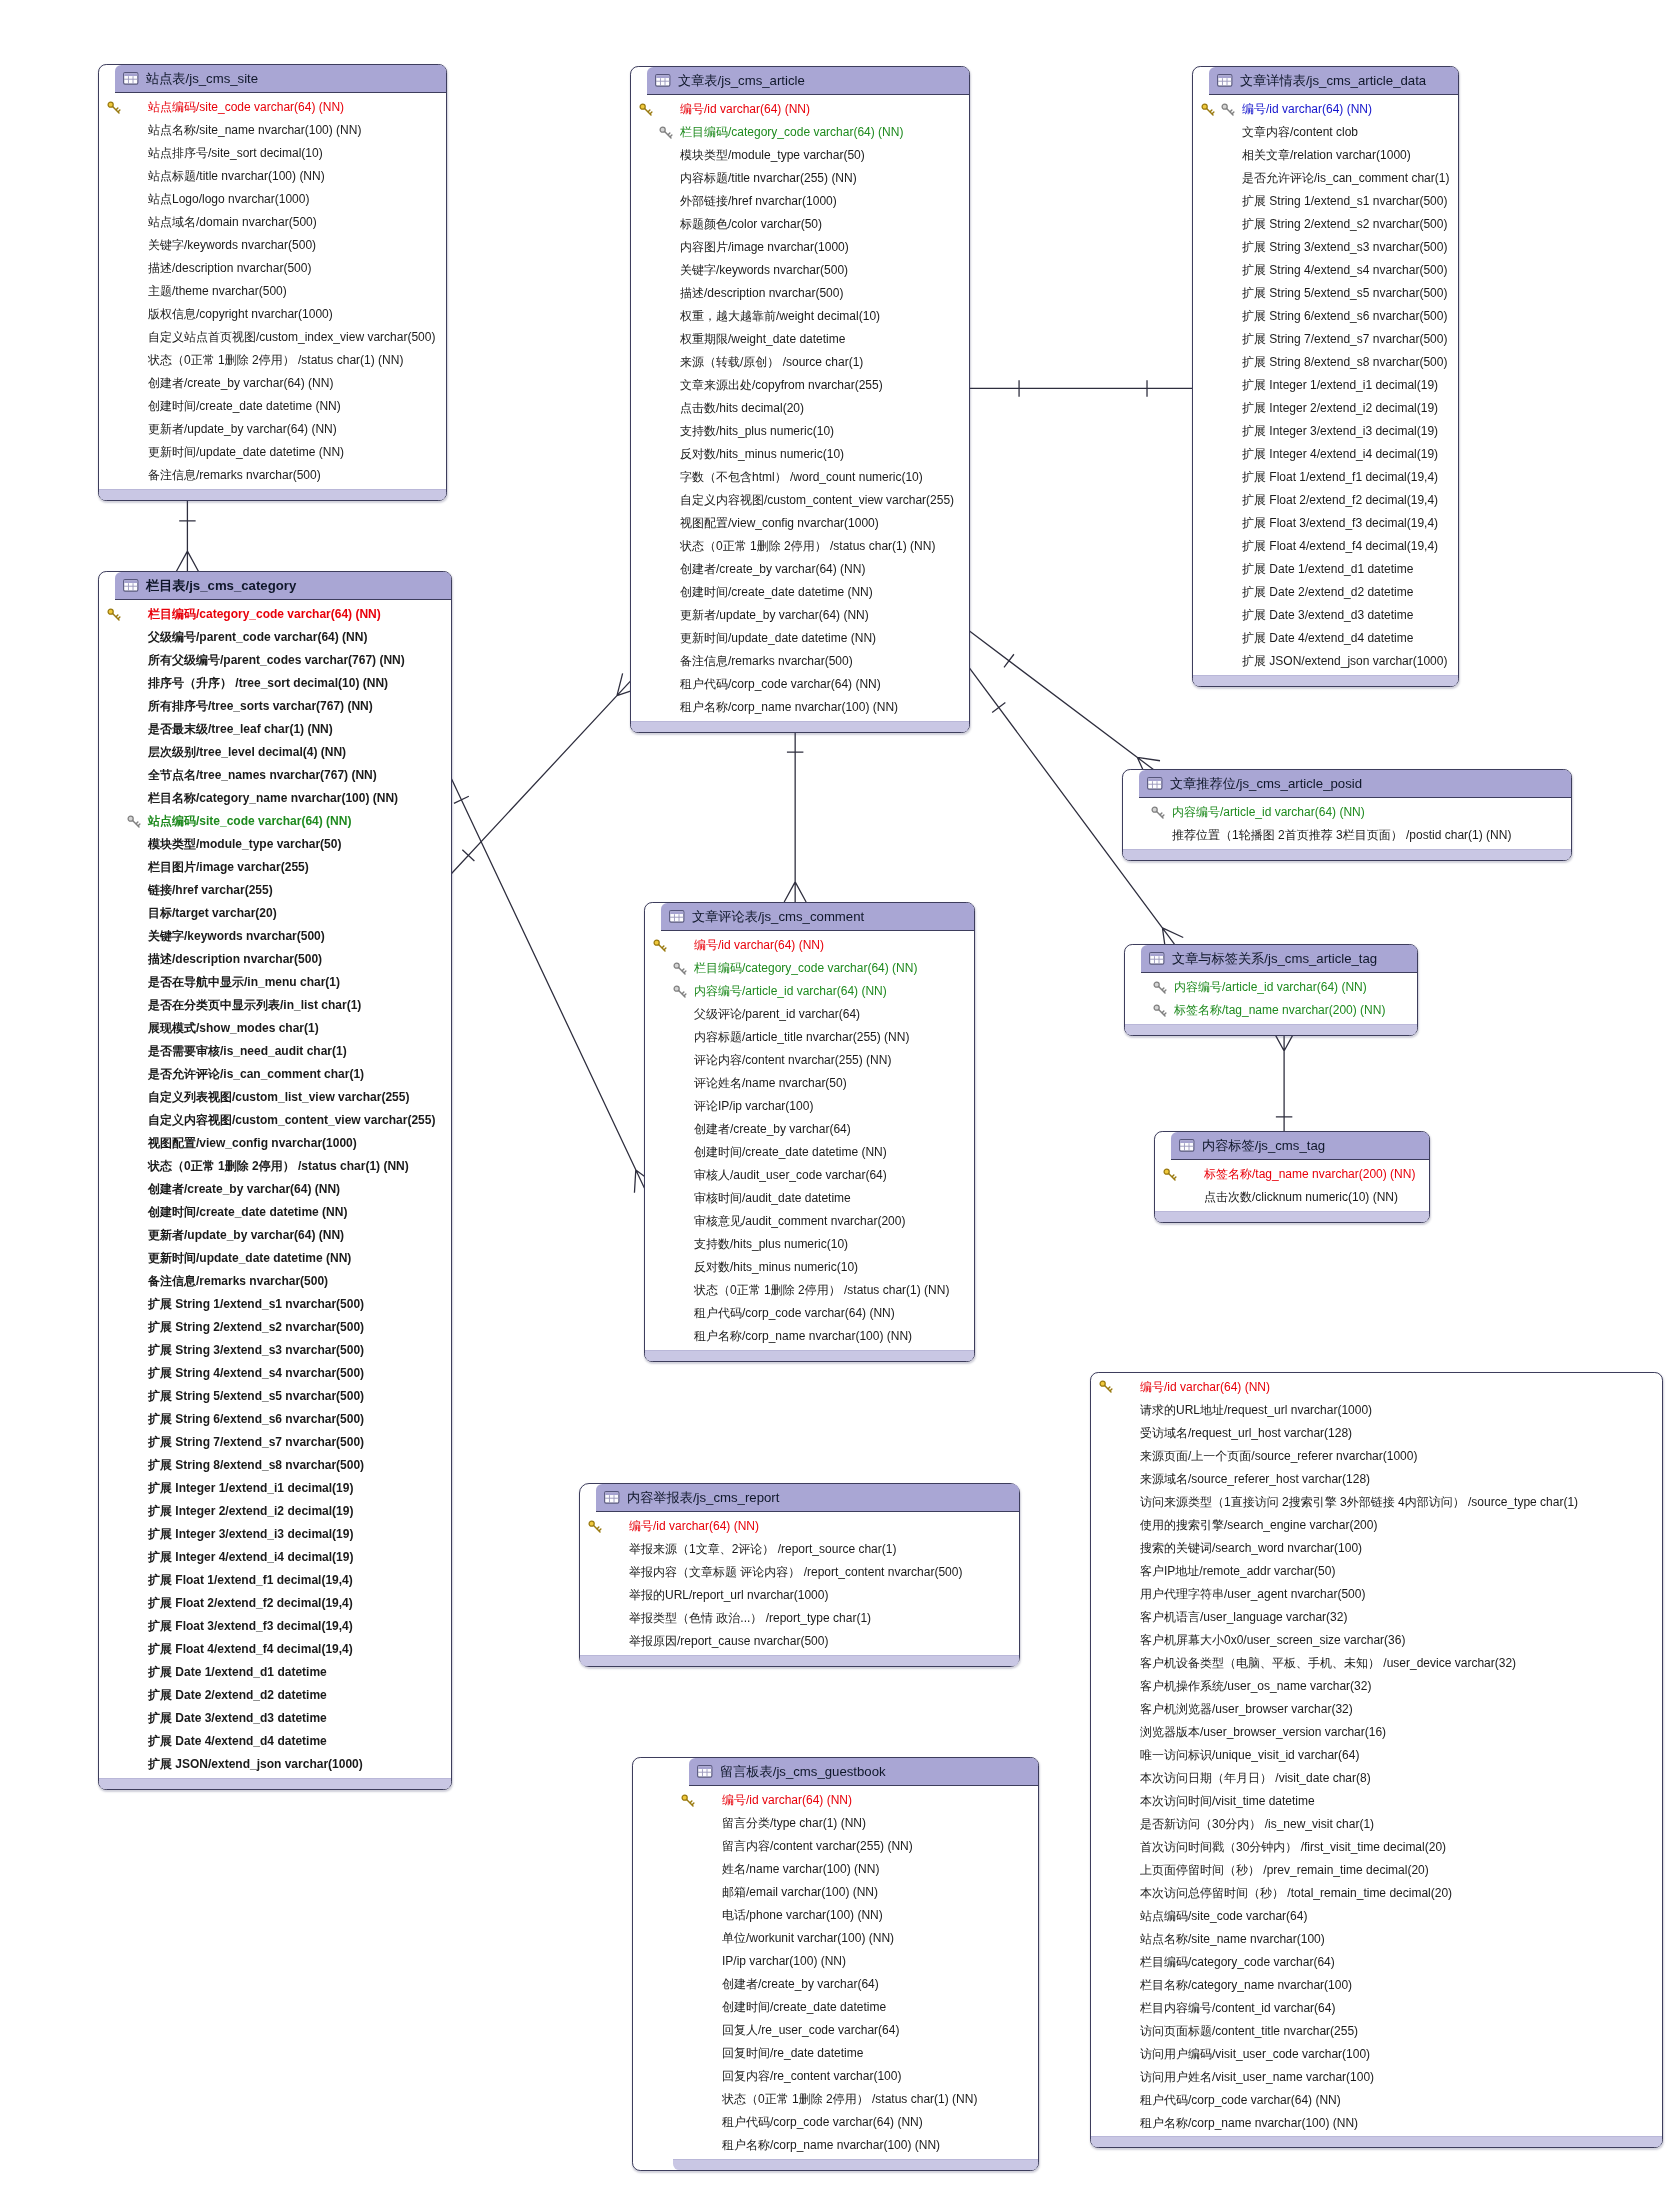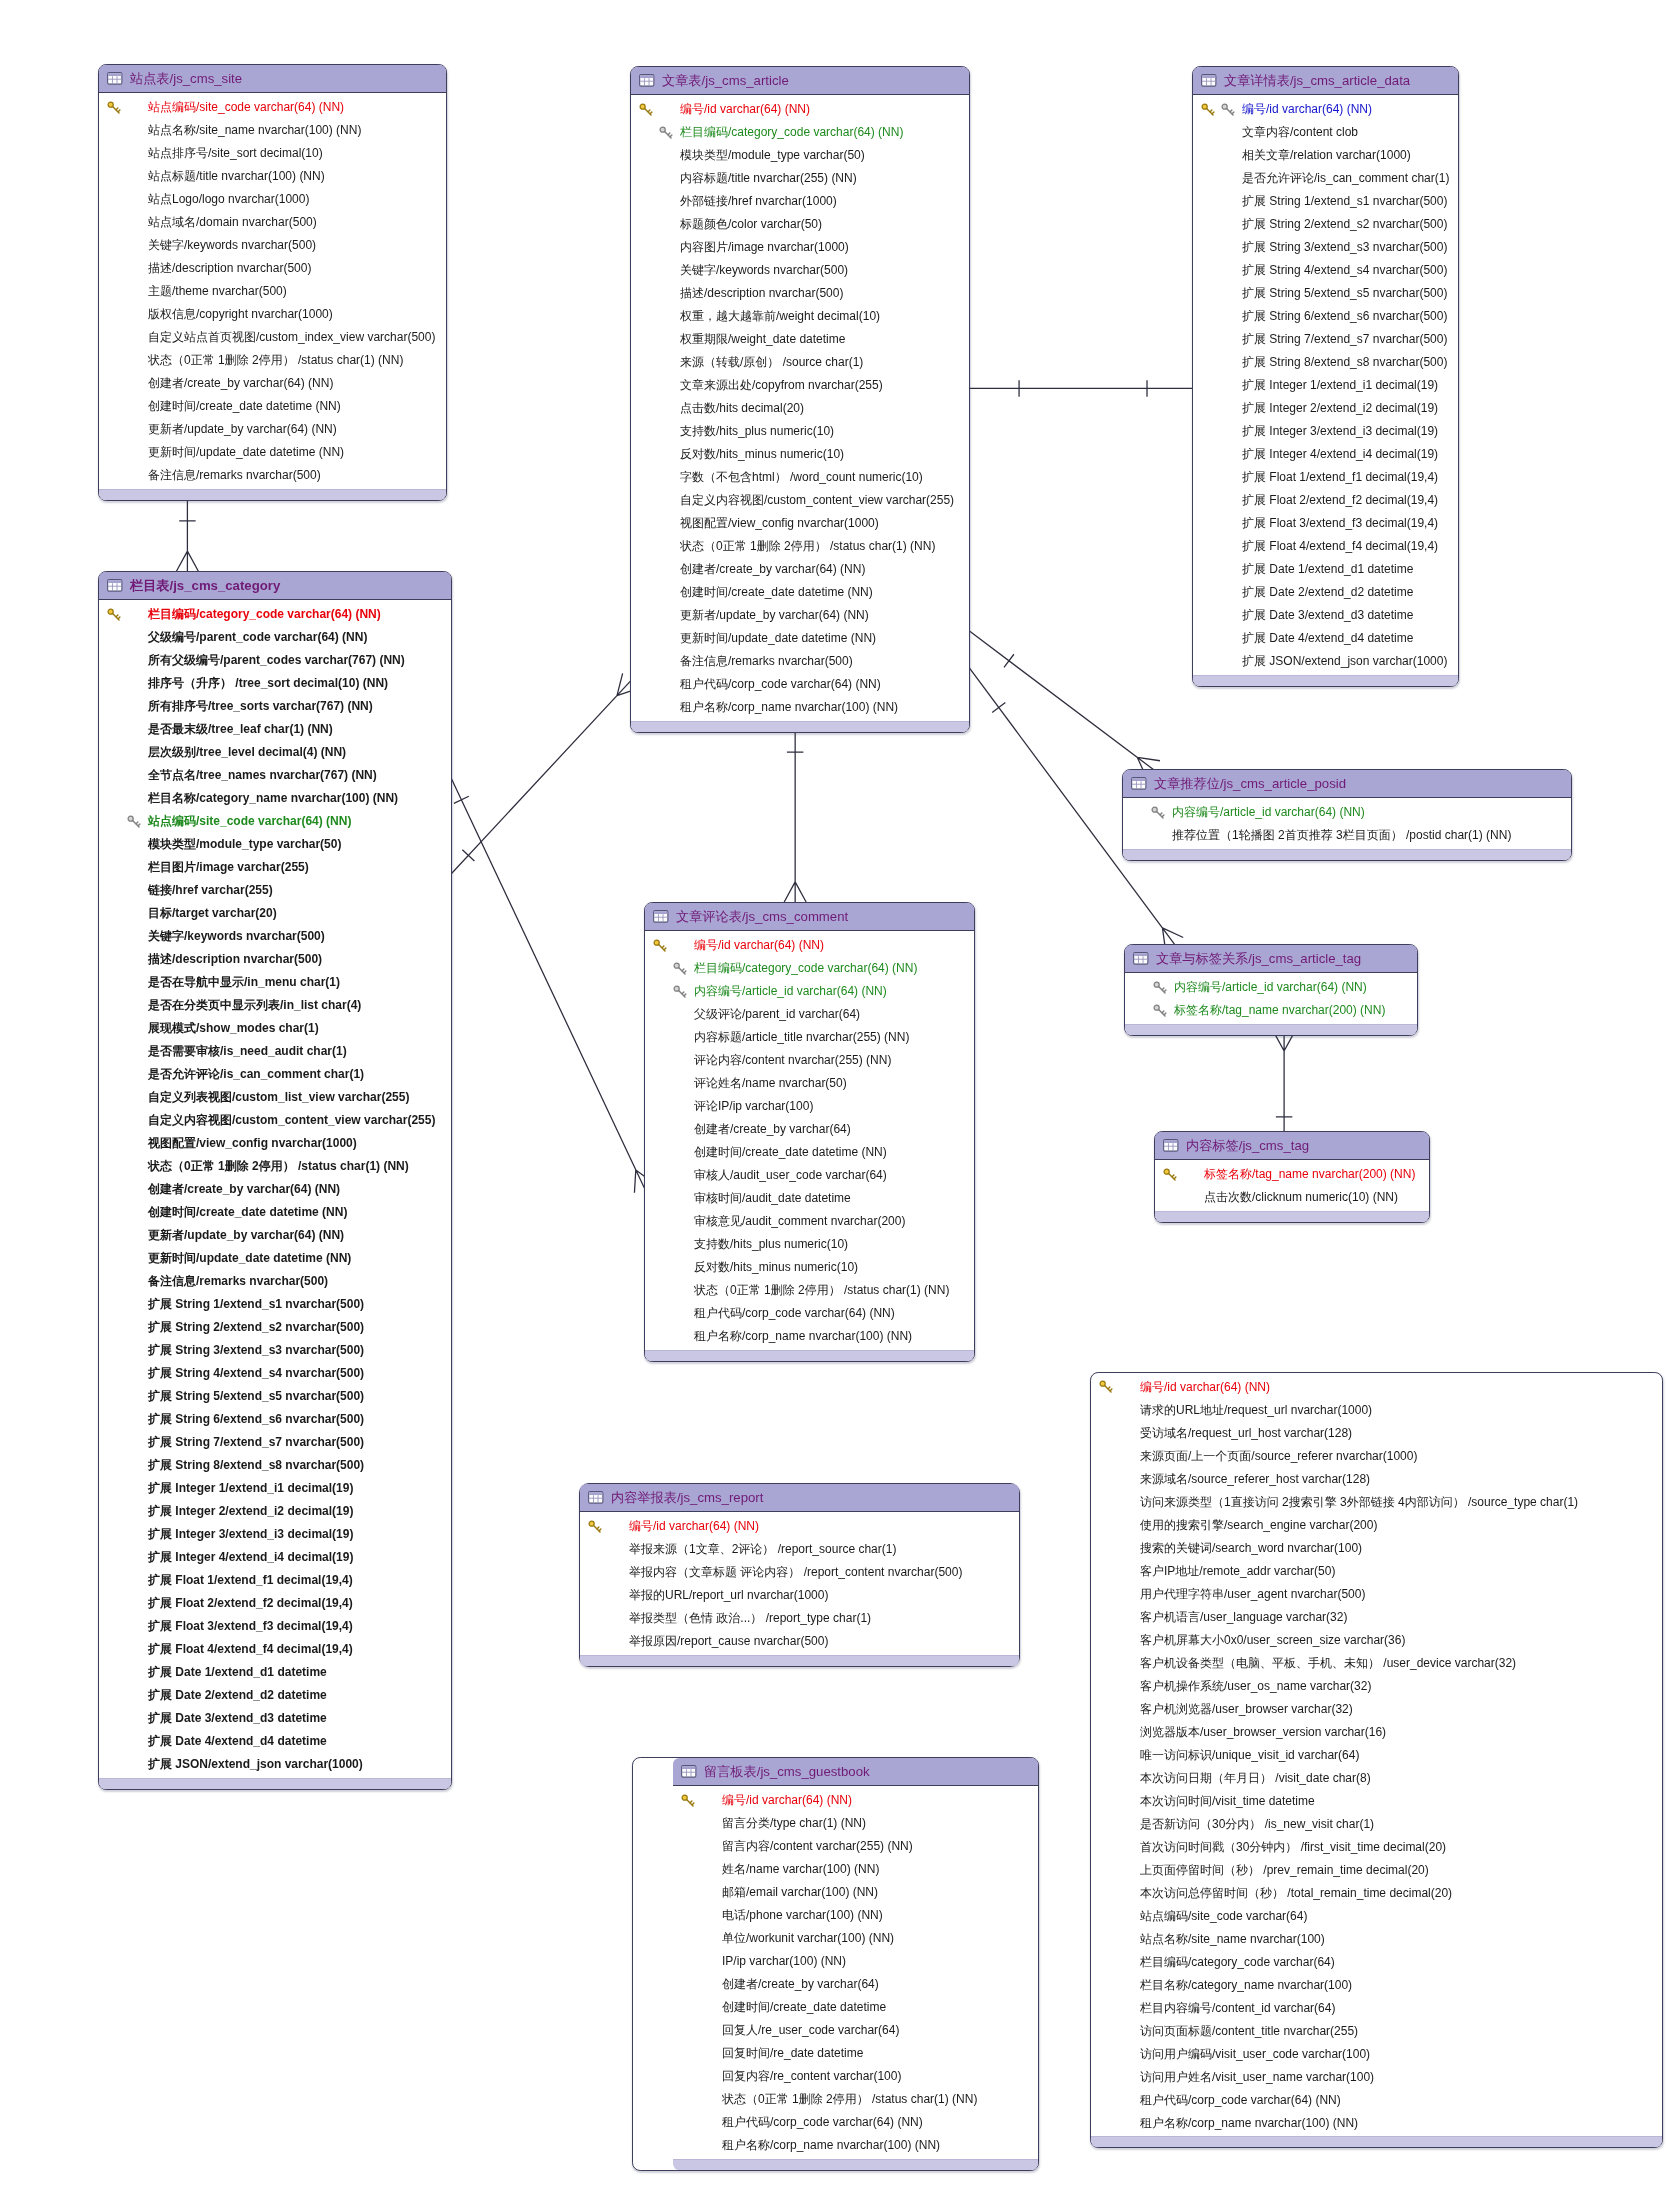--- a/index.html
+++ b/index.html
@@ -3,21 +3,21 @@
 <meta charset="utf-8">
 <style>
   html,body{margin:0;padding:0;background:#ffffff;}
   #canvas{position:relative;width:1668px;height:2208px;background:#fff;overflow:hidden;
           font-family:"Liberation Sans","DejaVu Sans",sans-serif;}
   #rel-layer{position:absolute;left:0;top:0;z-index:1;}
   .table-box{position:absolute;z-index:2;background:#ffffff;border:1.5px solid var(--border,#3d3d5c);
              border-radius:8.2px;box-shadow:0.9px 1.8px 1.8px rgba(70,70,110,.25);}
   .table-header{display:flex;align-items:center;gap:7.3px;height:27.4px;padding:0 8.2px;
                 background:var(--header-bg,#a9a6d4);border-bottom:1.5px solid var(--border,#3d3d5c);
-                border-radius:6.4px 6.4px 0 0;font-size:13.2px;color:#701a75;white-space:nowrap;}
+                border-radius:6.4px 6.4px 0 0;font-size:13.2px;color:#0f172a;white-space:nowrap;margin-left:16px;}
   .tbl-ic,.key-ic{display:inline-flex;align-items:center;}
   .table-fields{position:relative;padding:2.7px 0 0 0;}
   .field-row{position:relative;height:23px;line-height:23px;padding-left:49px;
              font-size:12px;color:var(--field-text,#1a1a1a);white-space:nowrap;}
   .field-row.pk{color:var(--pk-text,#e8000a);}
   .field-row.fk{color:var(--fk-text,#1e8a1e);}
   .field-row.pkfk{color:var(--pkfk-text,#1414cc);}
   .key-ic{position:absolute;top:3.7px;}
   .table-footer{height:10px;background:var(--footer-bg,#c9c7e4);border-radius:0 0 6.4px 6.4px;
                 border-top:0.9px solid #b9b7d8;margin-top:1.8px;}
@@ -207,21 +207,21 @@
  <path d="M8.5 8.5 L16.8 16.8 M12.8 12.8 L15.3 10.3 M15.4 15.4 L17.9 12.9" fill="none" stroke="#808080" stroke-width="1.9" stroke-linecap="round"></path>
 </svg>
           </span><span>站点编码/site_code varchar(64) (NN)</span></div>
         <div class="field-row"><span>模块类型/module_type varchar(50)</span></div>
         <div class="field-row"><span>栏目图片/image varchar(255)</span></div>
         <div class="field-row"><span>链接/href varchar(255)</span></div>
         <div class="field-row"><span>目标/target varchar(20)</span></div>
         <div class="field-row"><span>关键字/keywords nvarchar(500)</span></div>
         <div class="field-row"><span>描述/description nvarchar(500)</span></div>
         <div class="field-row"><span>是否在导航中显示/in_menu char(1)</span></div>
-        <div class="field-row"><span>是否在分类页中显示列表/in_list char(4)</span></div>
+        <div class="field-row"><span>是否在分类页中显示列表/in_list char(1)</span></div>
         <div class="field-row"><span>展现模式/show_modes char(1)</span></div>
         <div class="field-row"><span>是否需要审核/is_need_audit char(1)</span></div>
         <div class="field-row"><span>是否允许评论/is_can_comment char(1)</span></div>
         <div class="field-row"><span>自定义列表视图/custom_list_view varchar(255)</span></div>
         <div class="field-row"><span>自定义内容视图/custom_content_view varchar(255)</span></div>
         <div class="field-row"><span>视图配置/view_config nvarchar(1000)</span></div>
         <div class="field-row"><span>状态（0正常 1删除 2停用） /status char(1) (NN)</span></div>
         <div class="field-row"><span>创建者/create_by varchar(64) (NN)</span></div>
         <div class="field-row"><span>创建时间/create_date datetime (NN)</span></div>
         <div class="field-row"><span>更新者/update_by varchar(64) (NN)</span></div>

